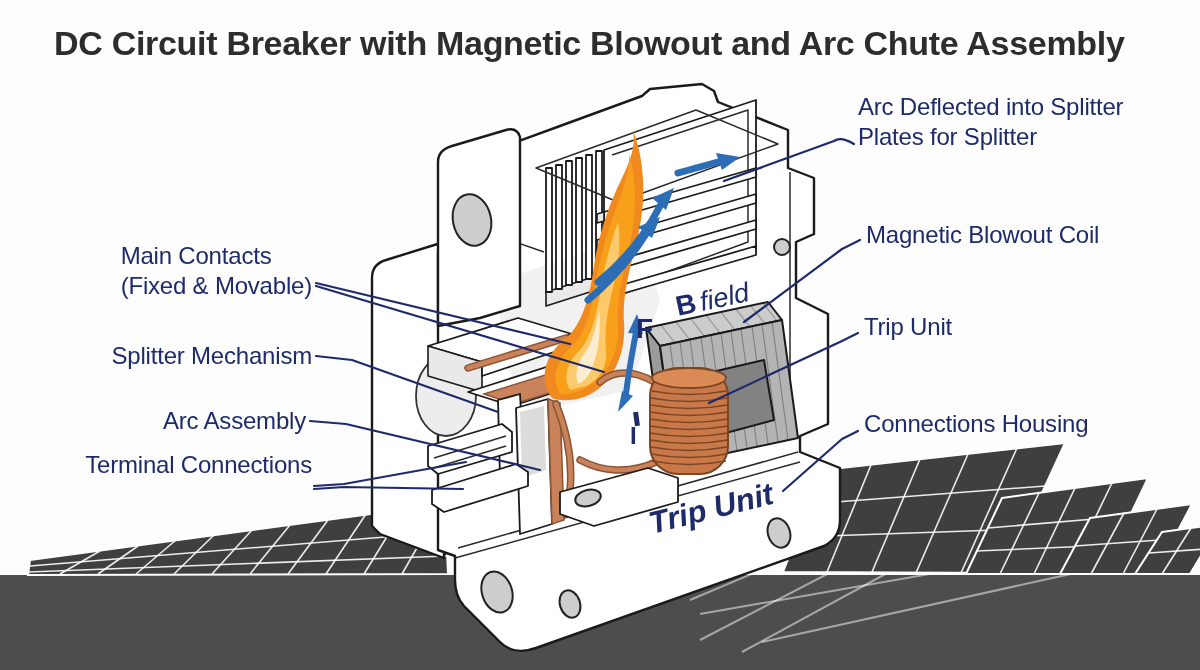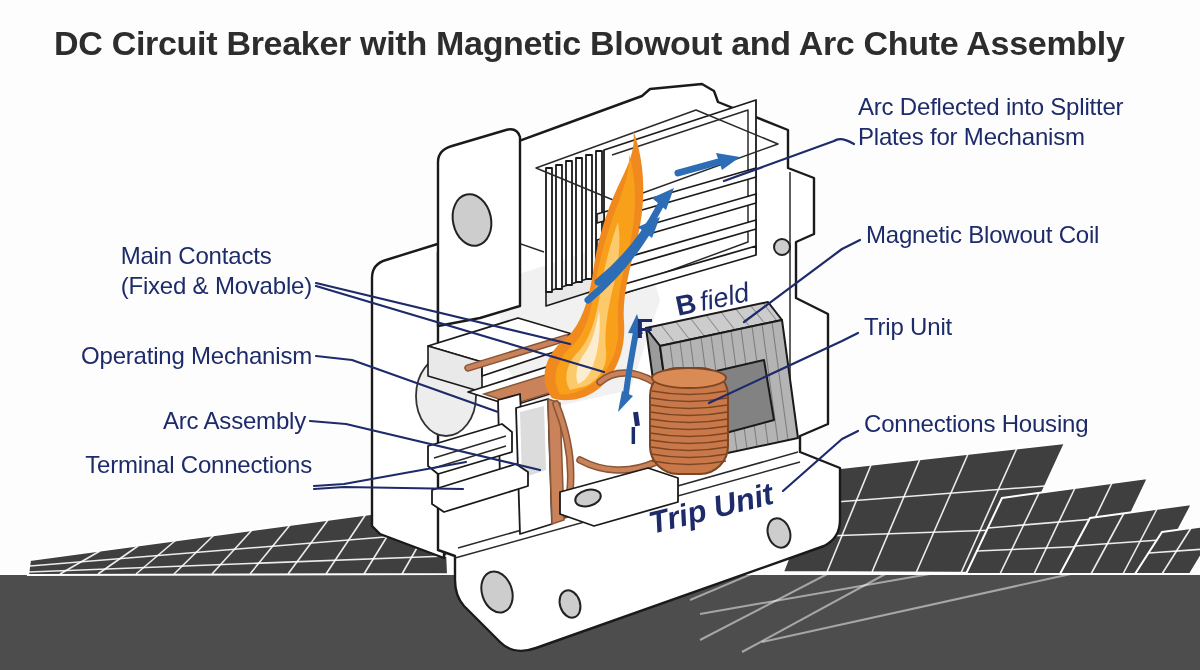--- a/index.html
+++ b/index.html
@@ -282,31 +282,31 @@
       <path class="leader" d="M 858,333 L 842,341 L 709,403"></path>
       <path class="leader" d="M 858,431 L 842,439 L 783,491"></path>
     </g>
   </svg>
 
   <div class="callout left" style="right:888px;top:241px">
     <span>Main Contacts</span>
     <span>(Fixed &amp; Movable)</span>
   </div>
   <div class="callout left" style="right:888px;top:341px">
-    <span>Operating Mechanism</span>
+    <span>Splitter Mechanism</span>
   </div>
   <div class="callout left" style="right:894px;top:406px">
     <span>Arc Assembly</span>
   </div>
   <div class="callout left" style="right:888px;top:450px">
     <span>Terminal Connections</span>
   </div>
   <div class="callout" style="left:858px;top:92px">
     <span>Arc Deflected into Splitter</span>
-    <span>Plates for Mechanism</span>
+    <span>Plates for Splitter</span>
   </div>
   <div class="callout" style="left:866px;top:220px">
     <span>Magnetic Blowout Coil</span>
   </div>
   <div class="callout" style="left:864px;top:312px">
     <span>Trip Unit</span>
   </div>
   <div class="callout" style="left:864px;top:409px">
     <span>Connections Housing</span>
   </div>

